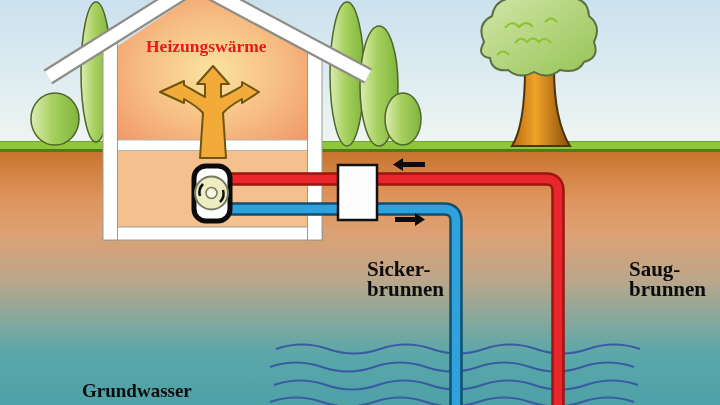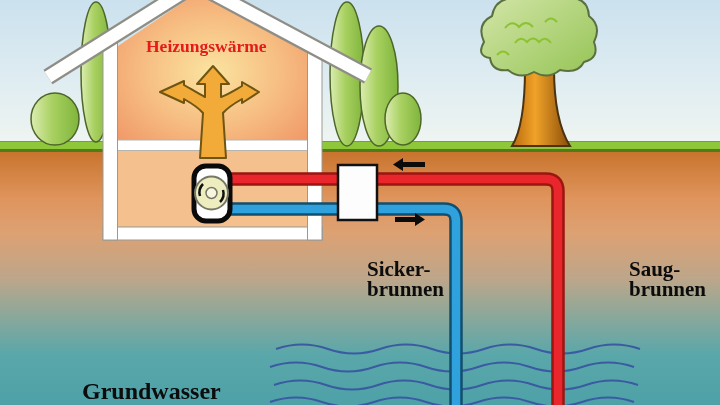--- a/index.html
+++ b/index.html
@@ -10,21 +10,21 @@
   .grass{position:absolute;left:0;top:141px;width:720px;height:7px;
          background:#8ec73a;border-top:1px solid #6fa42e;border-bottom:3px solid #4e7c1a;}
   .ground{position:absolute;left:0;top:152px;width:720px;height:253px;
           background:linear-gradient(to bottom,
             #c8742e 0%,#df945c 18%,#dda173 32%,#bda68a 50%,
             #8aa89a 65%,#5aa7aa 80%,#4da1a7 100%);}
   svg.scene{position:absolute;left:0;top:0;}
   .lbl{position:absolute;color:#0c0c0c;font-weight:bold;white-space:nowrap;}
   .lbl-heating{color:#e41a1b;font-size:17.5px;}
   .lbl-well{font-size:21px;line-height:20px;}
-  .lbl-gw{font-size:24px;line-height:26px;text-align:right;}
+  .lbl-gw{font-size:19px;line-height:26px;text-align:right;}
 </style>
 </head>
 <body>
 
 <div class="canvas">
 
   <div class="sky"></div>
   <div class="grass"></div>
   <div class="ground"></div>
 

